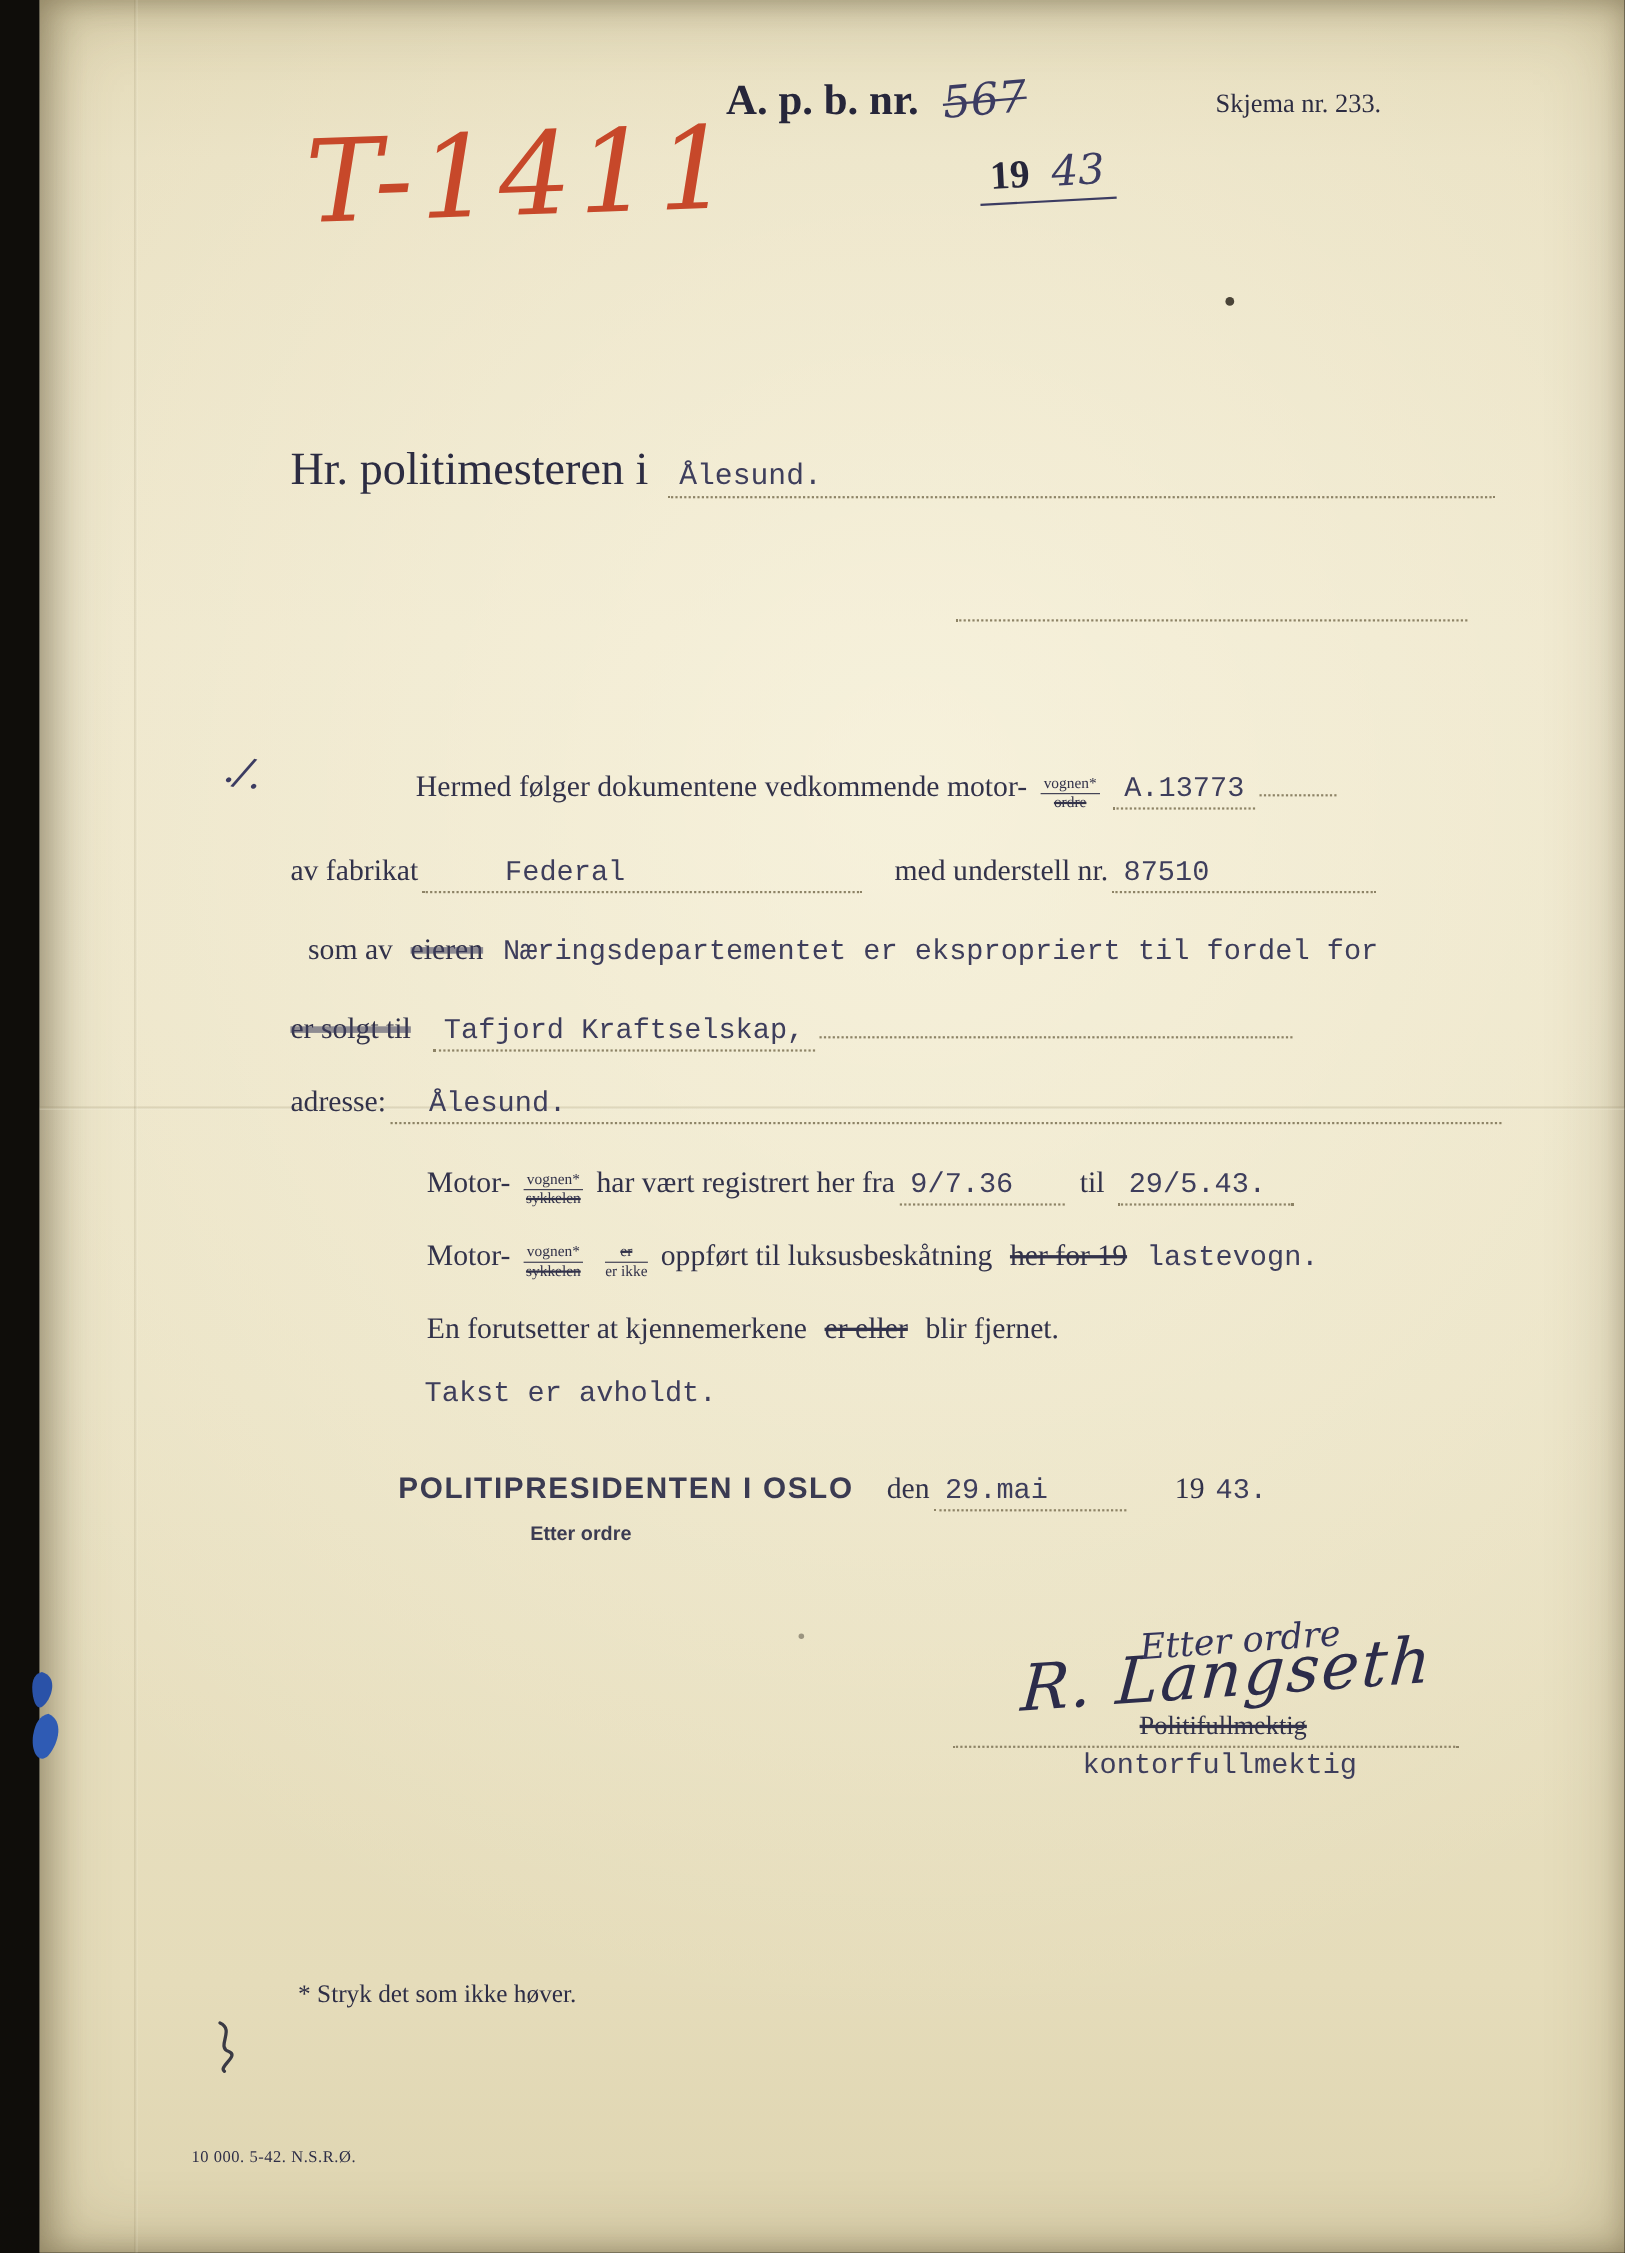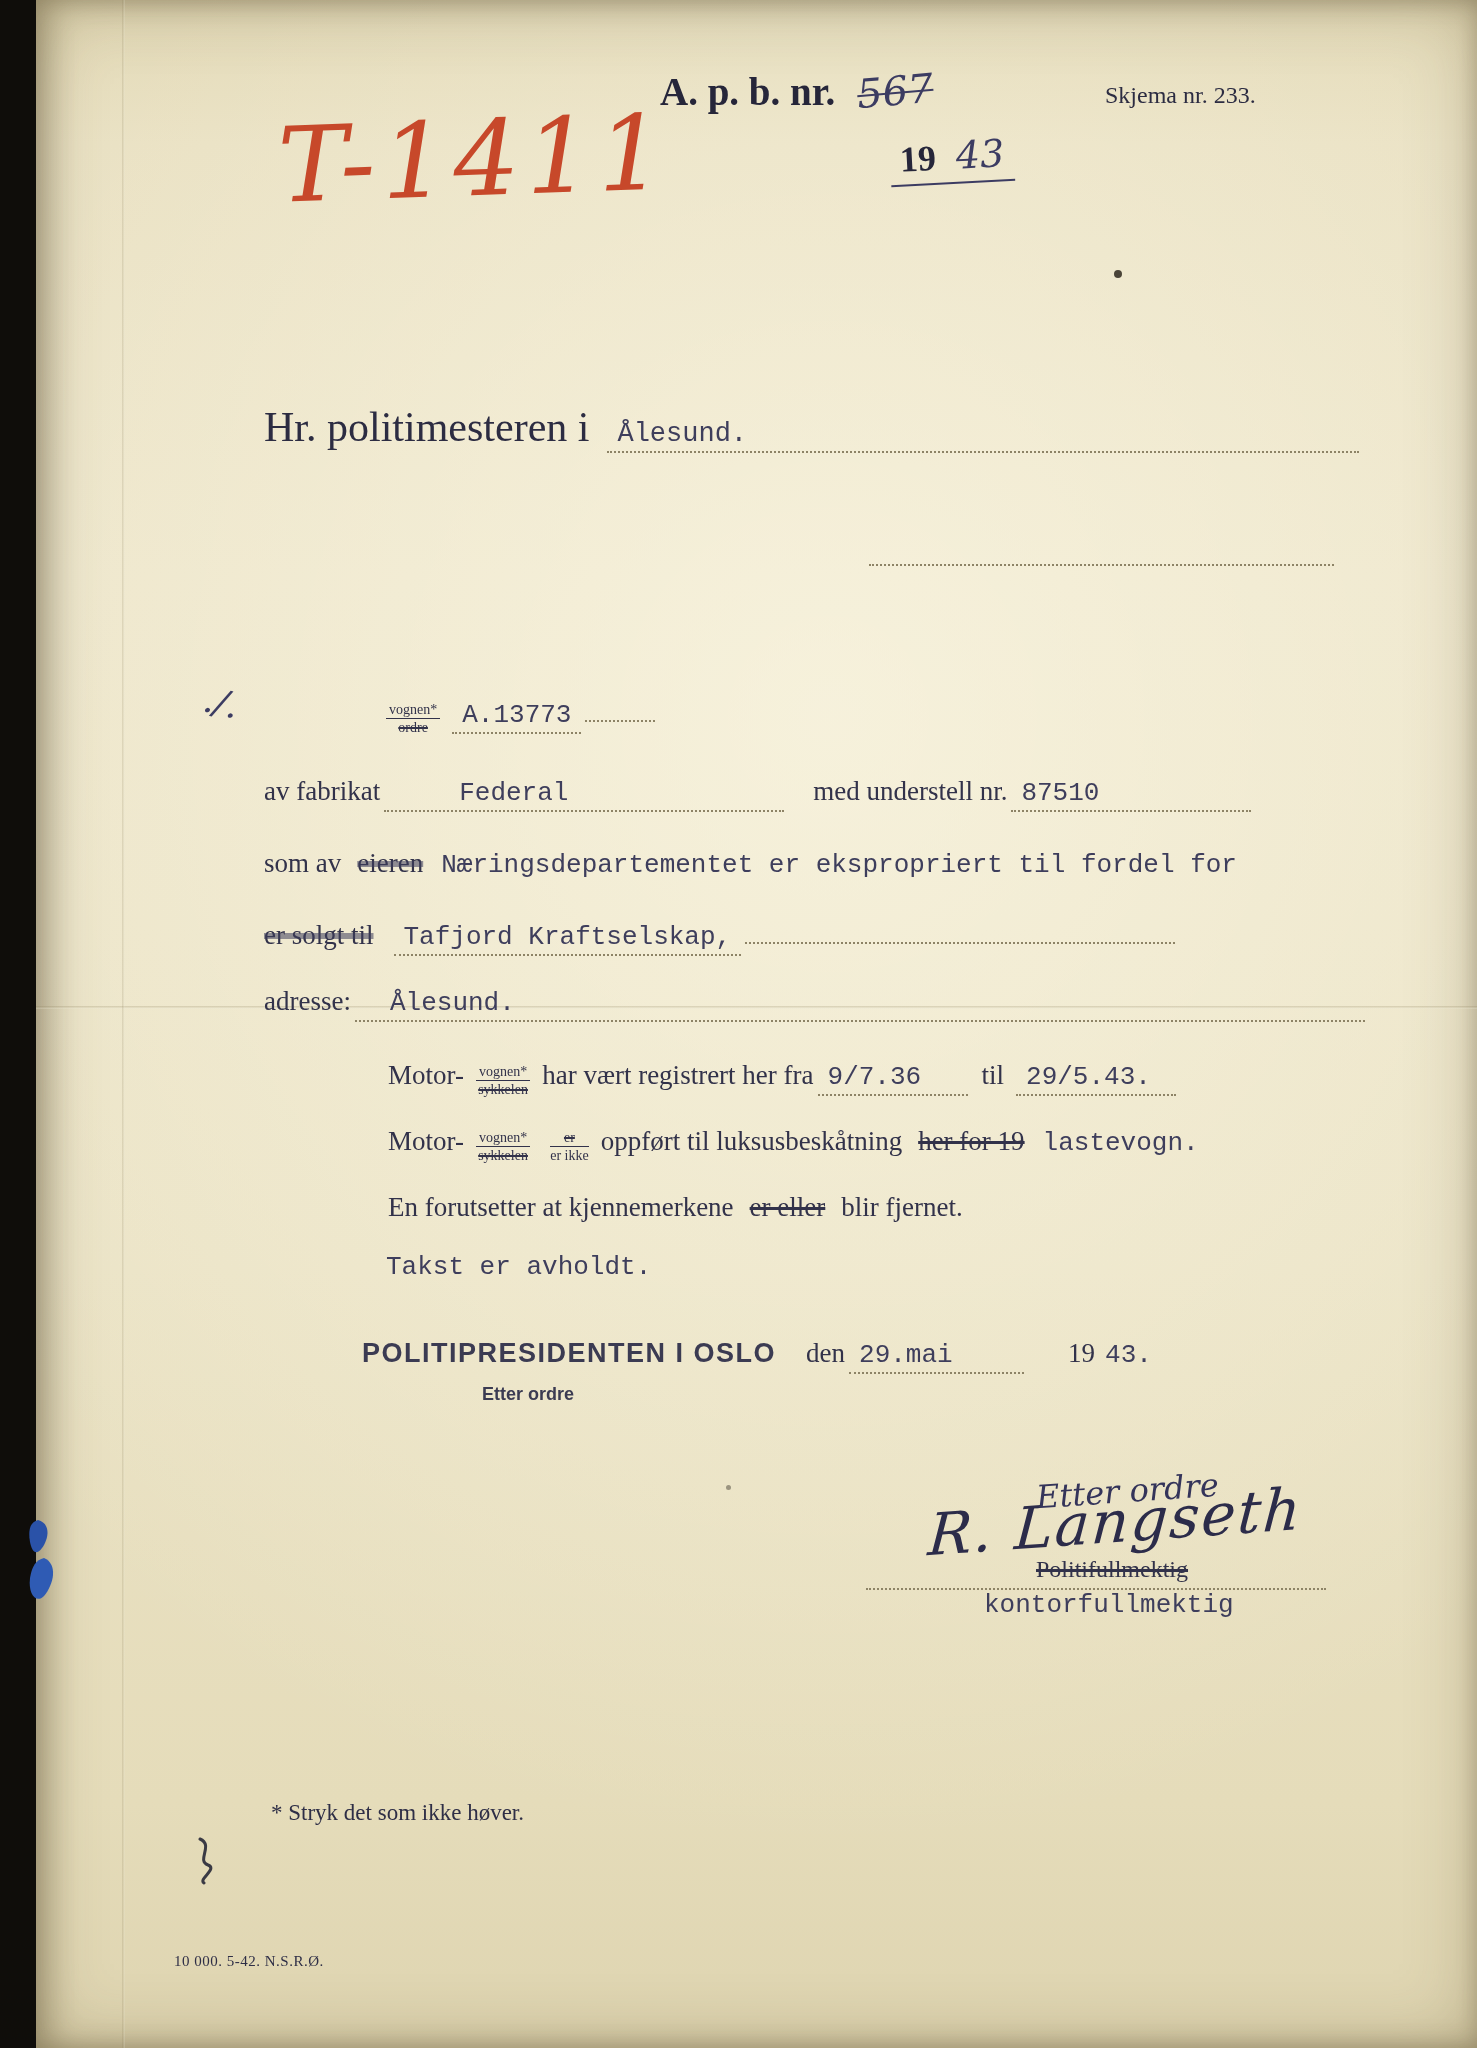--- a/index.html
+++ b/index.html
@@ -77,36 +77,37 @@
 
   <div class="line" style="left:228px; top:403px">
     <span class="printed" style="font-size:42px; color:#2c2c42">Hr. politimesteren i</span>
     <span class="field" style="width:752px; margin-left:14px"><span class="typed" style="font-size:27px">Ålesund.</span></span>
   </div>
   <div class="line" style="left:833px; top:552px">
     <span class="leader" style="width:465px"></span>
   </div>
 
   <div class="line" style="left:342px; top:700px">
+    <span class="printed">Hermed følger dokumentene vedkommende motor-</span>
     <span class="stack">
       <span class="top">vognen*</span>
       <span class="bot struck">ordre</span>
     </span>
     <span class="field"><span class="typed">A.13773</span></span>
     <span class="leader" style="width:70px"></span>
   </div>
 
   <div class="line" style="left:228px; top:776px">
     <span class="printed">av fabrikat</span>
     <span class="field" style="width:400px; padding-left:75px"><span class="typed">Federal</span></span>
     <span class="printed" style="margin-left:25px">med understell nr.</span>
     <span class="field" style="width:240px"><span class="typed">87510</span></span>
   </div>
 
-  <div class="line" style="left:228px; top:848px">
+  <div class="line" style="left:244px; top:848px">
     <span class="printed">som av</span>
     <span class="printed xstruck" style="margin-left:12px">eieren</span>
     <span class="typed" style="margin-left:14px">Næringsdepartementet er ekspropriert til fordel for</span>
   </div>
 
   <div class="line" style="left:228px; top:920px">
     <span class="printed xstruck">er solgt til</span>
     <span class="field" style="margin-left:16px"><span class="typed">Tafjord Kraftselskap,</span></span>
     <span class="leader" style="width:430px"></span>
   </div>

